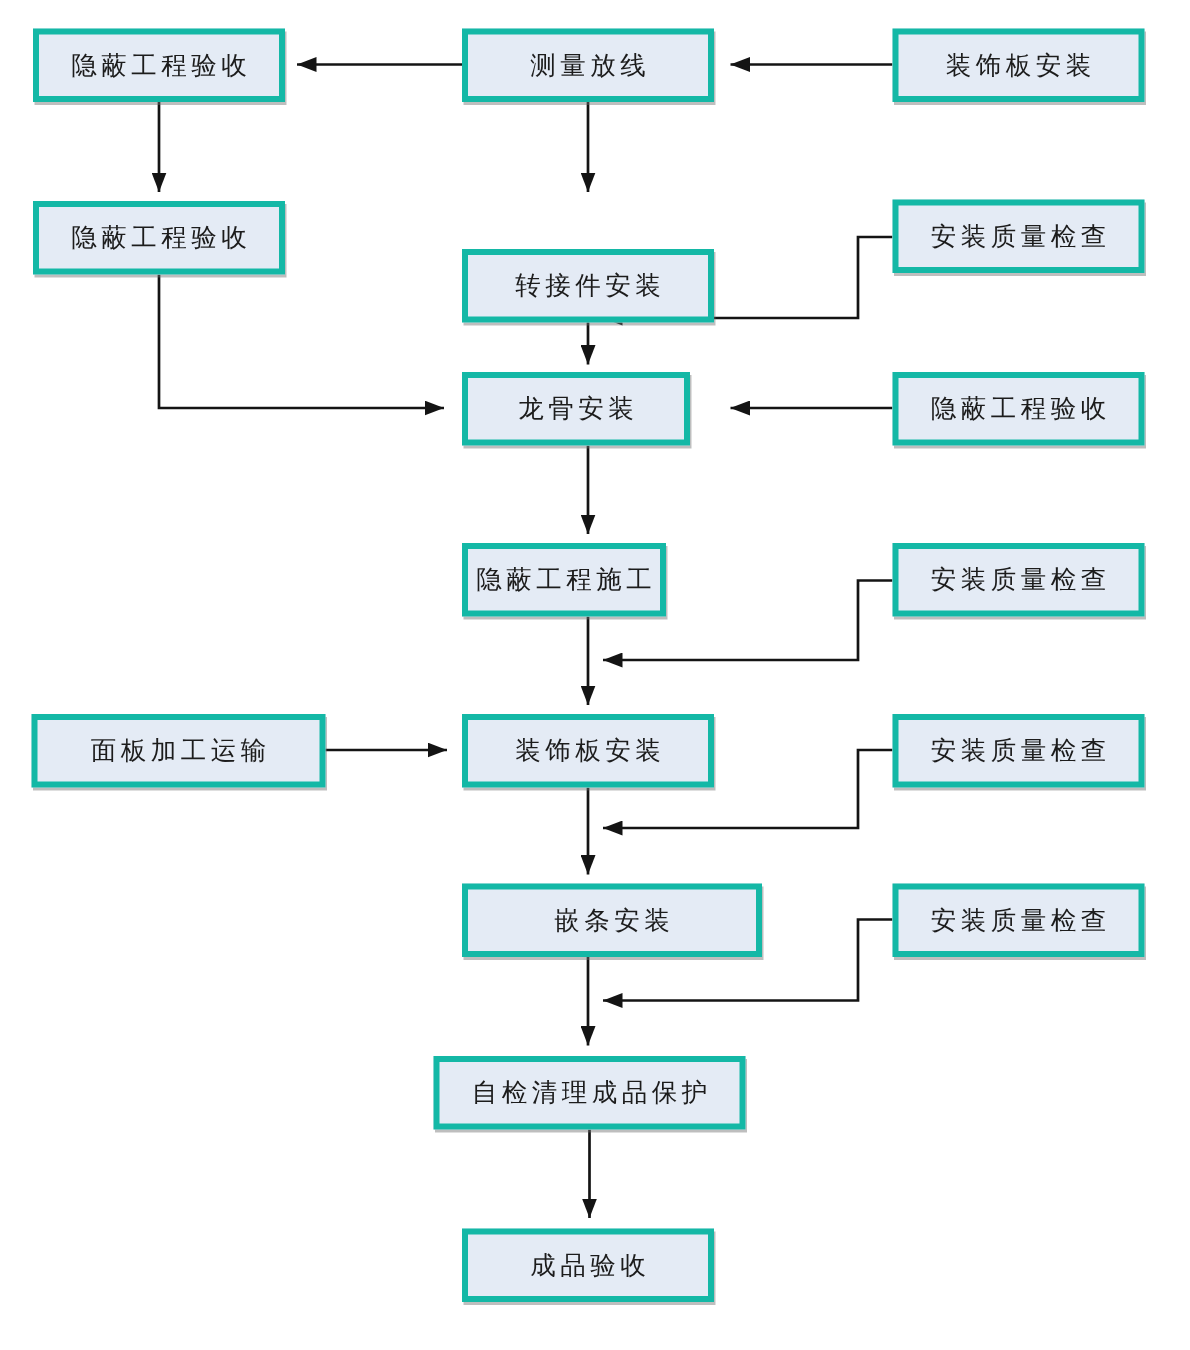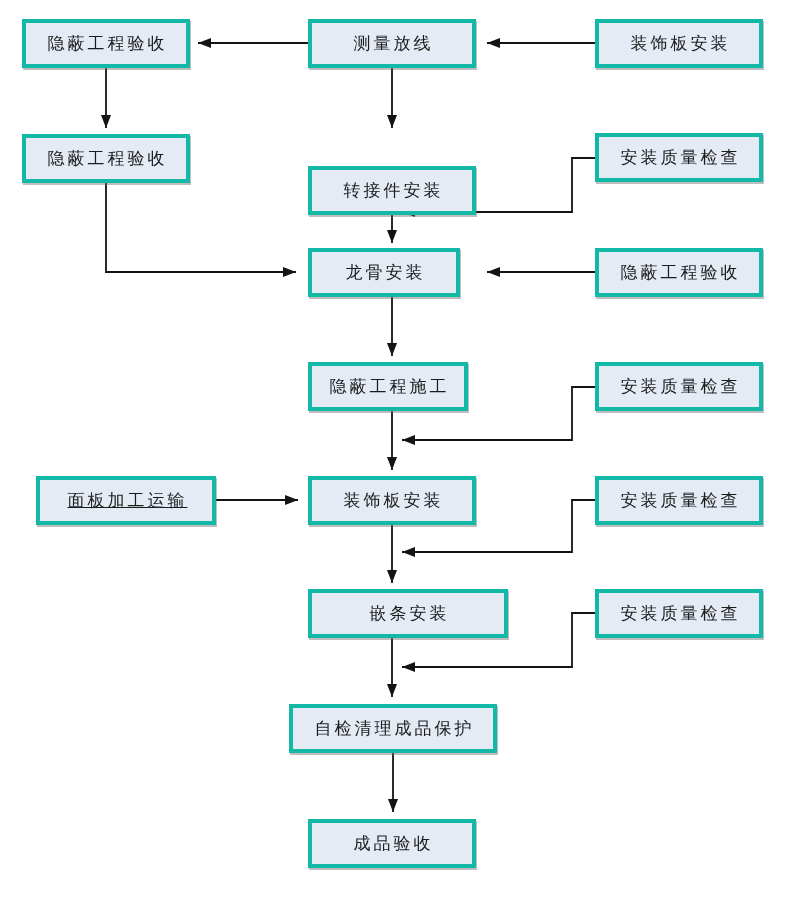--- a/index.html
+++ b/index.html
@@ -69,23 +69,23 @@
   </svg>
 
   <div class="node" style="left:595px; top:19px;  width:168px; height:49px;">装饰板安装</div>
   <div class="node" style="left:308px; top:19px;  width:168px; height:49px;">测量放线</div>
   <div class="node" style="left:22px;  top:19px;  width:168px; height:49px;">隐蔽工程验收</div>
   <div class="node" style="left:22px;  top:134px; width:168px; height:49px;">隐蔽工程验收</div>
   <div class="node" style="left:308px; top:134px; width:168px; height:49px;margin-top:32px;">转接件安装</div>
   <div class="node" style="left:595px; top:133px; width:168px; height:49px;">安装质量检查</div>
   <div class="node" style="left:308px; top:248px; width:152px; height:49px;">龙骨安装</div>
   <div class="node" style="left:595px; top:248px; width:168px; height:49px;">隐蔽工程验收</div>
-  <div class="node" style="left:308px; top:362px; width:160px; height:49px;">隐蔽工程施工</div>
+  <div class="node" style="left:308px; top:362px; width:136px; height:49px;">隐蔽工程施工</div>
   <div class="node" style="left:595px; top:362px; width:168px; height:49px;">安装质量检查</div>
-  <div class="node" style="left:36px;  top:476px; width:180px; height:49px;text-decoration:underline;">面板加工运输</div>
+  <div class="node" style="left:21px;  top:476px; width:196px; height:49px;">面板加工运输</div>
   <div class="node" style="left:308px; top:476px; width:168px; height:49px;">装饰板安装</div>
   <div class="node" style="left:595px; top:476px; width:168px; height:49px;">安装质量检查</div>
   <div class="node" style="left:308px; top:589px; width:200px; height:49px;">嵌条安装</div>
   <div class="node" style="left:595px; top:589px; width:168px; height:49px;">安装质量检查</div>
   <div class="node" style="left:308px; top:819px; width:168px; height:49px;">成品验收</div>
   <div class="node" style="left:289px; top:704px; width:208px; height:49px;">自检清理成品保护</div>
 
 </div>
 
 </body></html>

